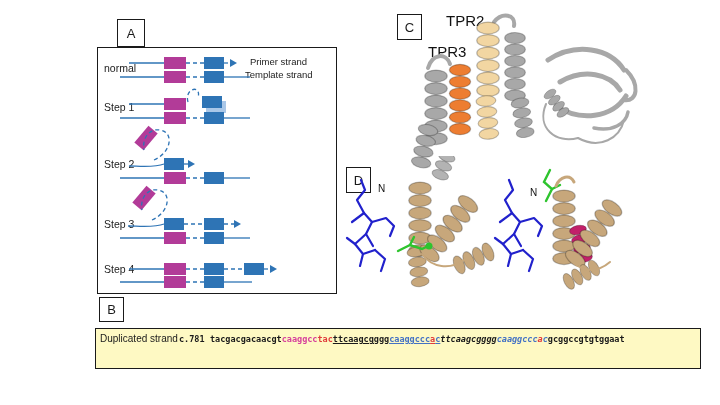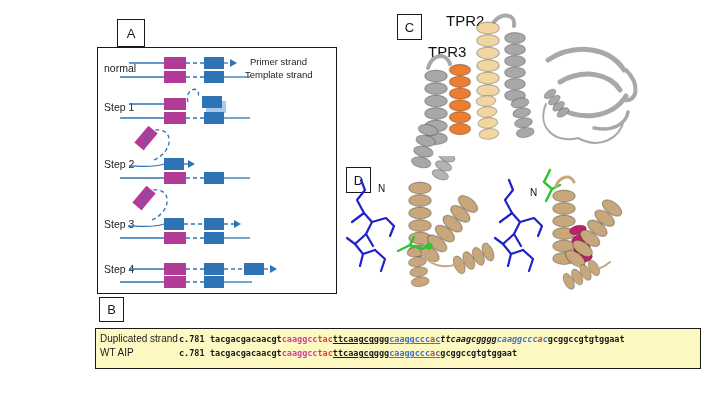--- a/index.html
+++ b/index.html
@@ -235,18 +235,15 @@
   <div class="letterbox" style="left:99px;top:297px;width:23px;height:23px;">
     <span>B</span>
   </div>
 
   <div id="seqbox">
 
     <div class="seqrow" style="top:4px;">
       <span class="rowname">Duplicated strand</span><span class="mono pos">c.781</span><span class="mono"><span class="sg">tacgacgacaacgt</span><span class="sgM">caaggcc</span><span class="sgR">tac</span><span class="sg ul">ttcaagcgggg</span><span class="sgB ul">caaggccc</span><span class="sgR ul">a</span><span class="sgB ul">c</span><span class="sg it">ttcaagcgggg</span><span class="sgB it">caaggccc</span><span class="sgR it">a</span><span class="sgB it">c</span><span class="sg">gcggccgtgtggaat</span></span>
     </div>
 
-    <div class="seqrow" style="top:18px;">
-      <span class="rowname">WT AIP</span><span class="mono pos">c.781</span><span class="mono"><span class="sg">tacgacgacaacgt</span><span class="sgM">caaggcc</span><span class="sgR">tac</span><span class="sg ul">ttcaagcgggg</span><span class="sgB ul">caaggccc</span><span class="sgR ul">a</span><span class="sgB ul">c</span><span class="sg">gcggccgtgtggaat</span></span>
-    </div>
   </div>
 
 </div>
 
 </body></html>

